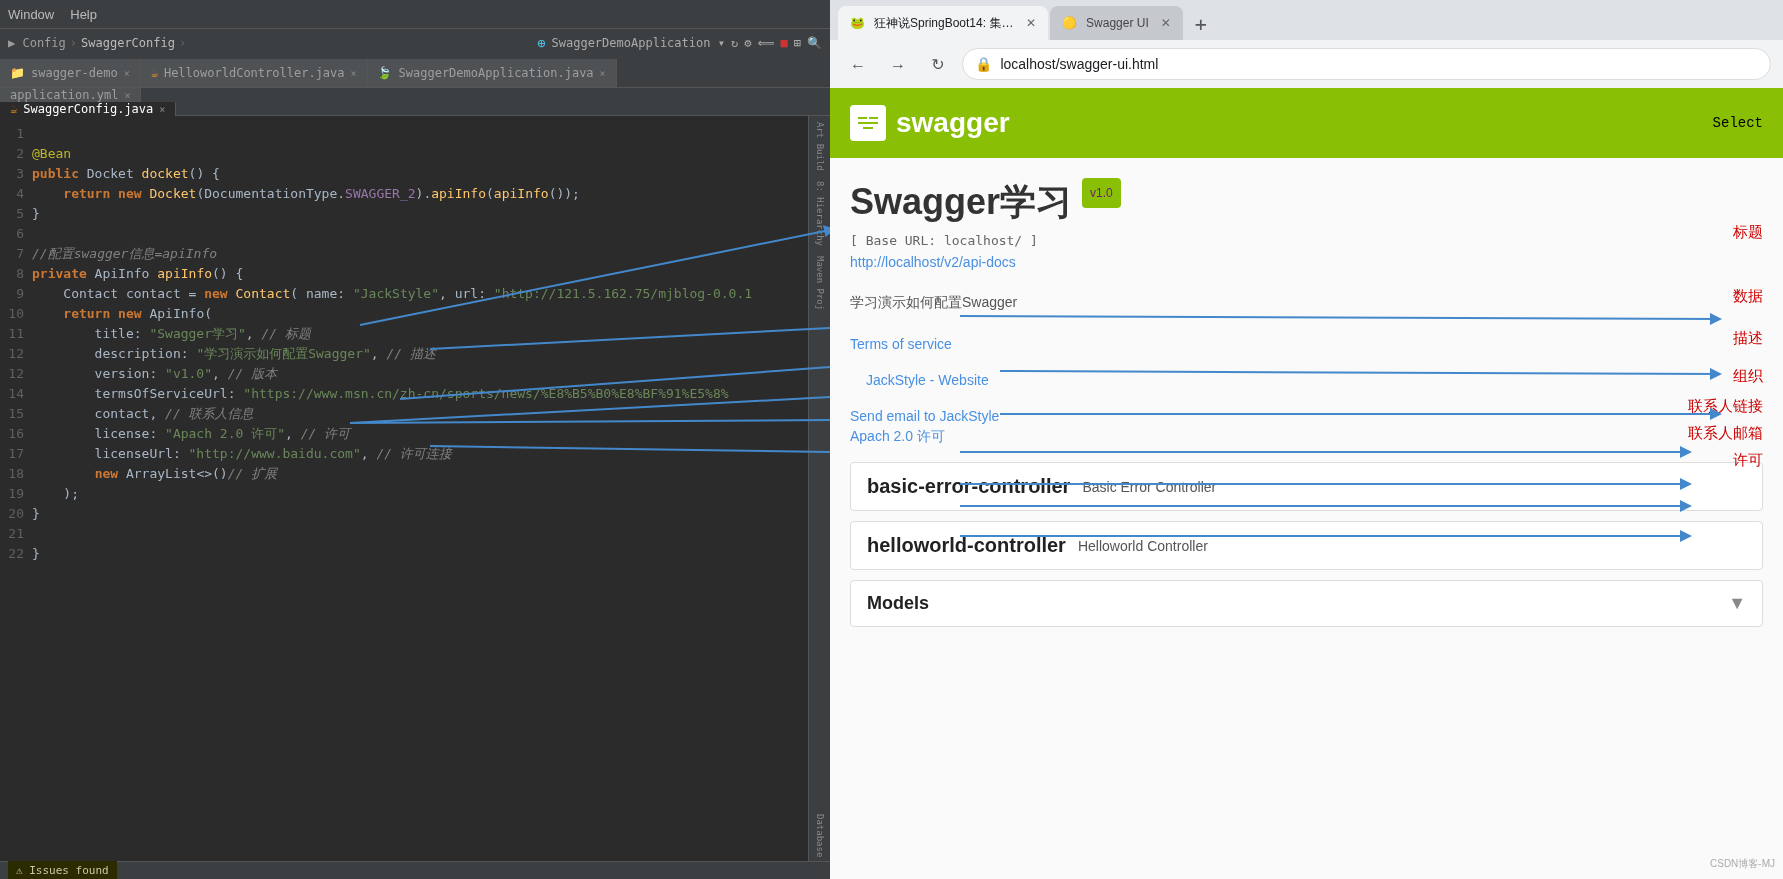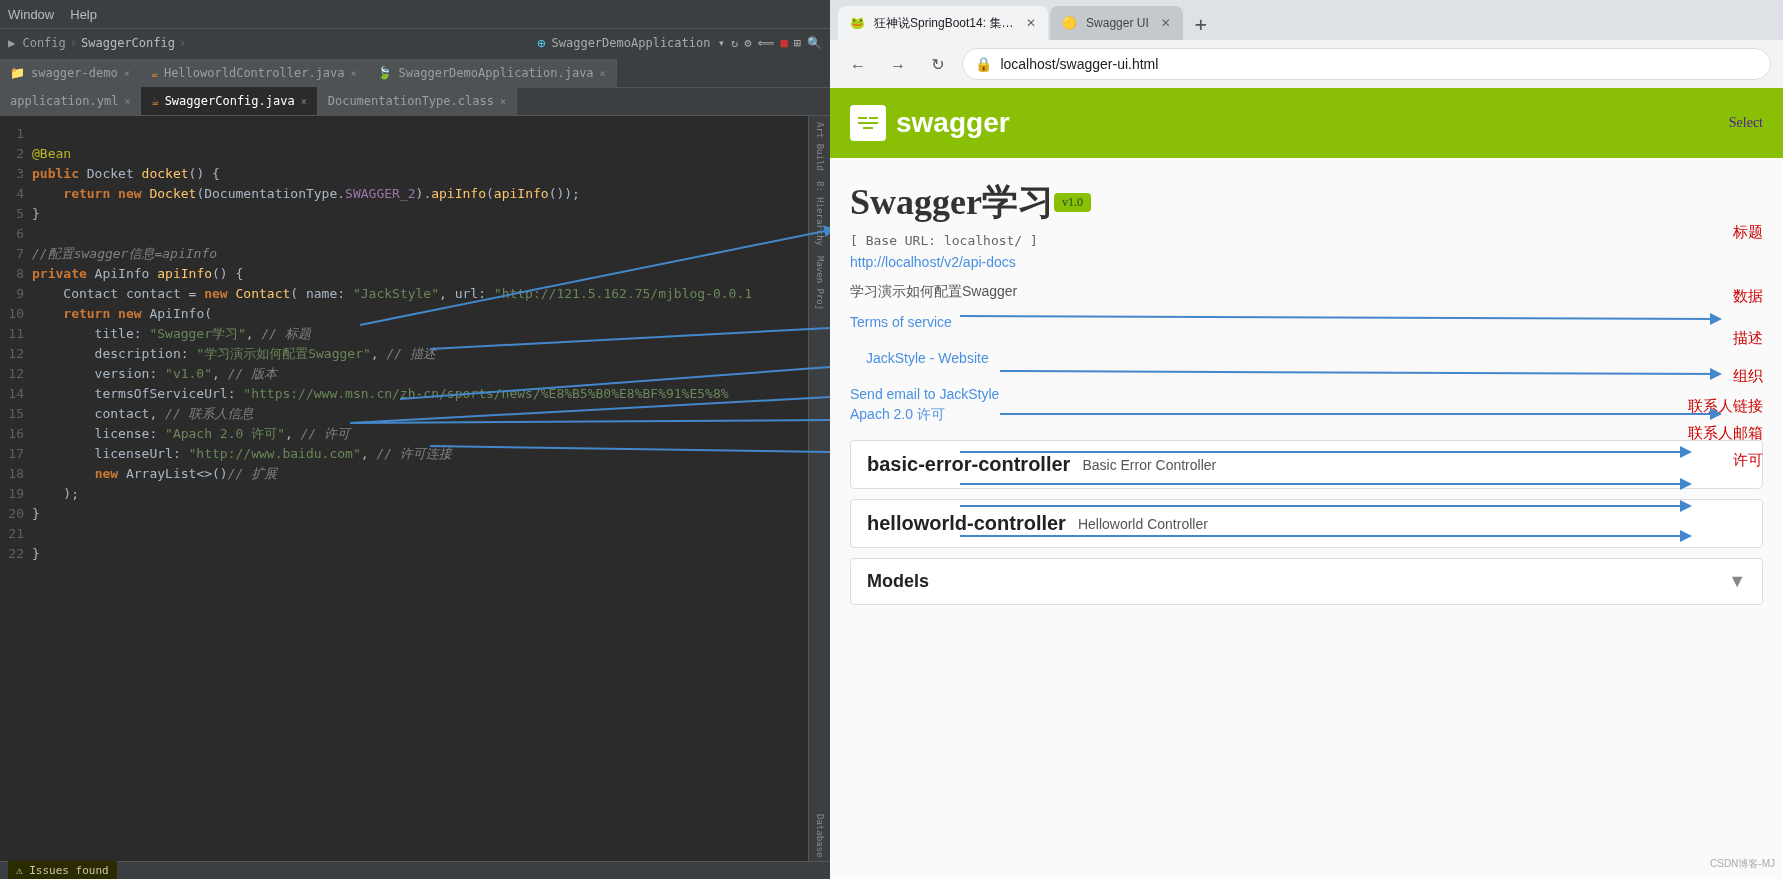--- a/index.html
+++ b/index.html
@@ -83,22 +83,23 @@
     .ide-tab .close-btn {
       font-size: 10px;
       color: #888;
       cursor: pointer;
     }
 
     .ide-tabs-row2 {
       height: 28px;
       background: #3c3f41;
       display: flex;
-      align-items: flex-end;
+      align-items: flex-start;
       border-bottom: 1px solid #555;
+      flex-direction: column;
     }
 
     .ide-editor {
       flex: 1;
       background: #2b2b2b;
       padding: 8px 0;
       overflow: hidden;
       display: flex;
       position: relative;
     }
@@ -300,51 +301,52 @@
     }
 
     .swagger-logo-text {
       font-size: 28px;
       font-weight: bold;
       color: white;
       font-family: Arial, sans-serif;
     }
 
     .swagger-select {
-      color: #4c1d95;
+      color: #000000;
       font-size: 14px;
-      font-family: Liberation Serif, serif;
+      font-family: Liberation Mono, monospace;
     }
 
     .swagger-body {
       padding: 20px;
       background: #fafafa;
       overflow: auto;
       height: calc(100% - 70px);
     }
 
     .swagger-title-section {
       margin-bottom: 16px;
     }
 
     .swagger-api-title {
       font-size: 36px;
-      font-family: Liberation Serif, serif;
+      font-family: Liberation Sans, sans-serif;
       font-weight: bold;
       color: #333;
       display: flex;
-      align-items: center;
+      align-items: flex-start;
+      gap: 10px;
     }
 
     .version-badge {
       background: #89bf04;
-      color: #14532d;
+      color: #701a75;
       font-size: 12px;
       font-weight: normal;
-      padding: 2px 8px;
+      padding: 8px 8px;
       border-radius: 4px;
     }
 
     .swagger-base-url {
       font-family: 'Consolas', monospace;
       font-size: 13px;
       color: #666;
       margin: 6px 0;
     }
 
@@ -354,21 +356,21 @@
       font-size: 14px;
       font-family: Arial, sans-serif;
       display: block;
       margin: 4px 0;
     }
 
     .swagger-description {
       font-size: 14px;
       color: #555;
       font-family: Arial, sans-serif;
-      margin: 13px 0;
+      margin: 24px 0;
     }
 
     .swagger-meta-row {
       display: flex;
       align-items: center;
       gap: 12px;
       margin: 4px 0;
     }
 
     .swagger-controller {

